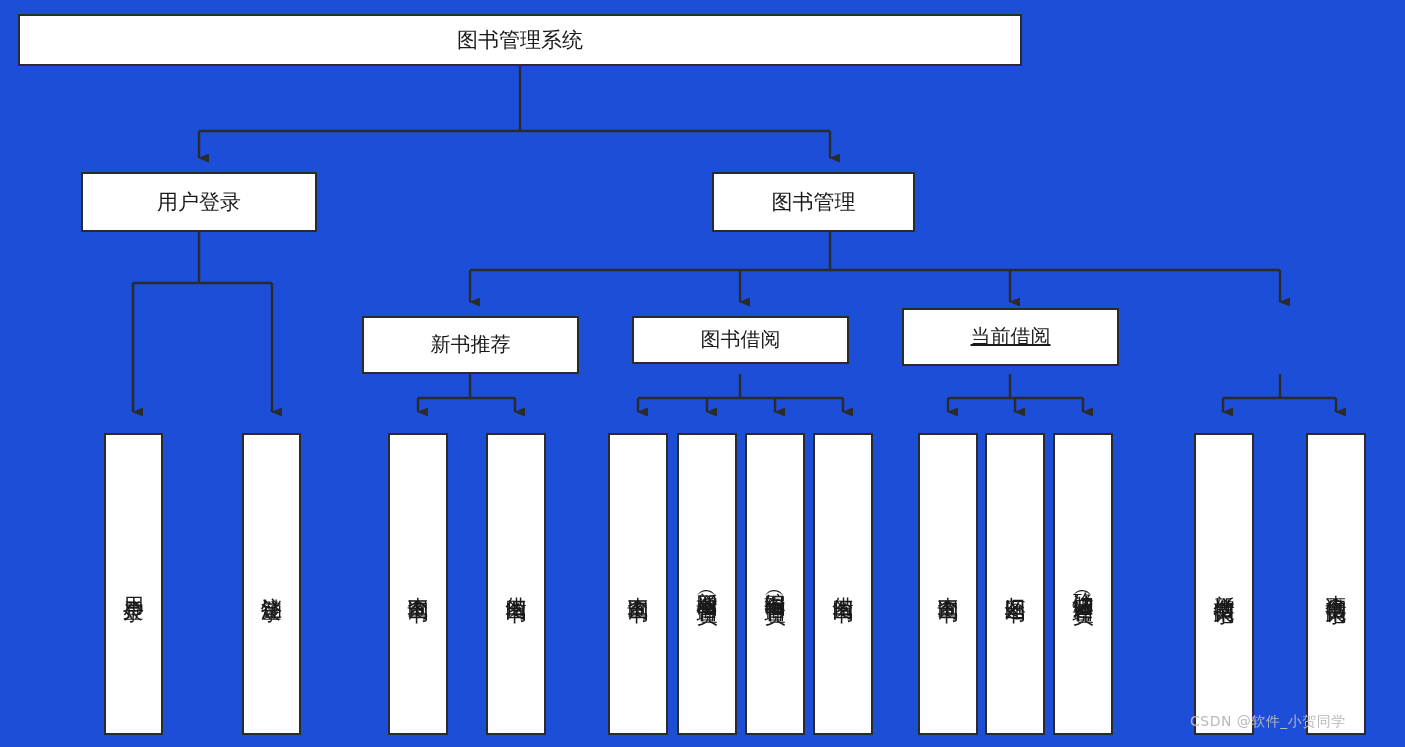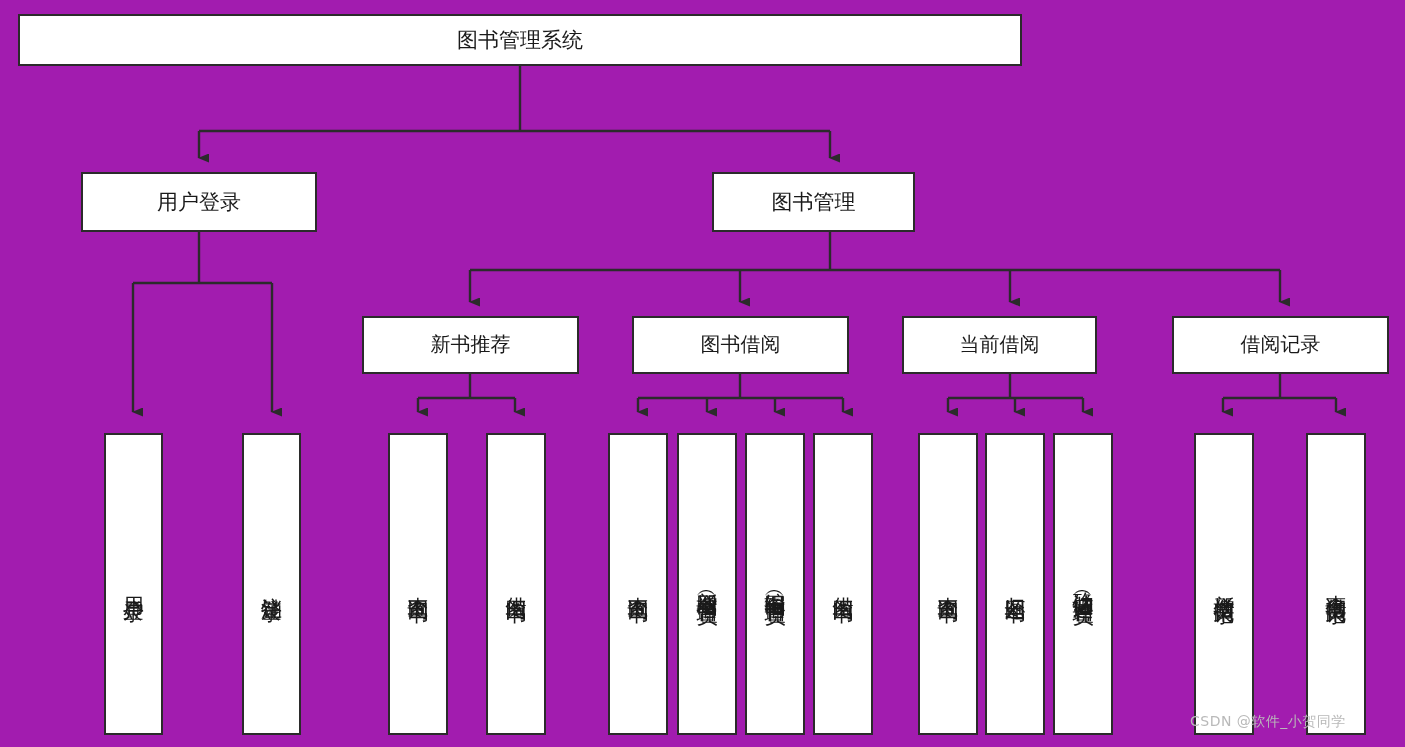--- a/index.html
+++ b/index.html
@@ -8,21 +8,21 @@
     padding: 0;
     background: #ffffff;
   }
   body {
     font-family: "DejaVu Sans", "Liberation Sans", sans-serif;
   }
   #diagram-root {
     position: relative;
     width: 1405px;
     height: 747px;
-    background: #a21caf;
+    background: #1d4ed8;
     overflow: hidden;
   }
   #diagram-svg {
     position: absolute;
     left: 0;
     top: 0;
     width: 1405px;
     height: 747px;
   }
   .node {
@@ -131,28 +131,25 @@
   <div class="node level2" style="left:81px; top:172px; width:236px; height:60px;">
     <span>用户登录</span>
   </div>
   <div class="node level2" style="left:712px; top:172px; width:203px; height:60px;">
     <span>图书管理</span>
   </div>
 
   <div class="node level3" style="left:362px; top:316px; width:217px; height:58px;">
     <span>新书推荐</span>
   </div>
-  <div class="node level3" style="left:632px; top:316px; width:217px; height:58px;">
+  <div class="node level3" style="left:632px; top:316px; width:217px; height:48px;">
     <span>图书借阅</span>
   </div>
-  <div class="node level3" style="left:902px; top:316px; width:195px; height:58px;">
+  <div class="node level3" style="left:902px; top:308px; width:217px; height:58px;text-decoration:underline;">
     <span>当前借阅</span>
-  </div>
-  <div class="node level3" style="left:1172px; top:316px; width:217px; height:58px;">
-    <span>借阅记录</span>
   </div>
 
   <div class="node leaf" style="left:104px; top:433px; width:59px; height:302px;">
     <span class="leaf-text">用户登录</span>
   </div>
   <div class="node leaf" style="left:242px; top:433px; width:59px; height:302px;">
     <span class="leaf-text">注销登录</span>
   </div>
 
   <div class="node leaf" style="left:388px; top:433px; width:60px; height:302px;">

